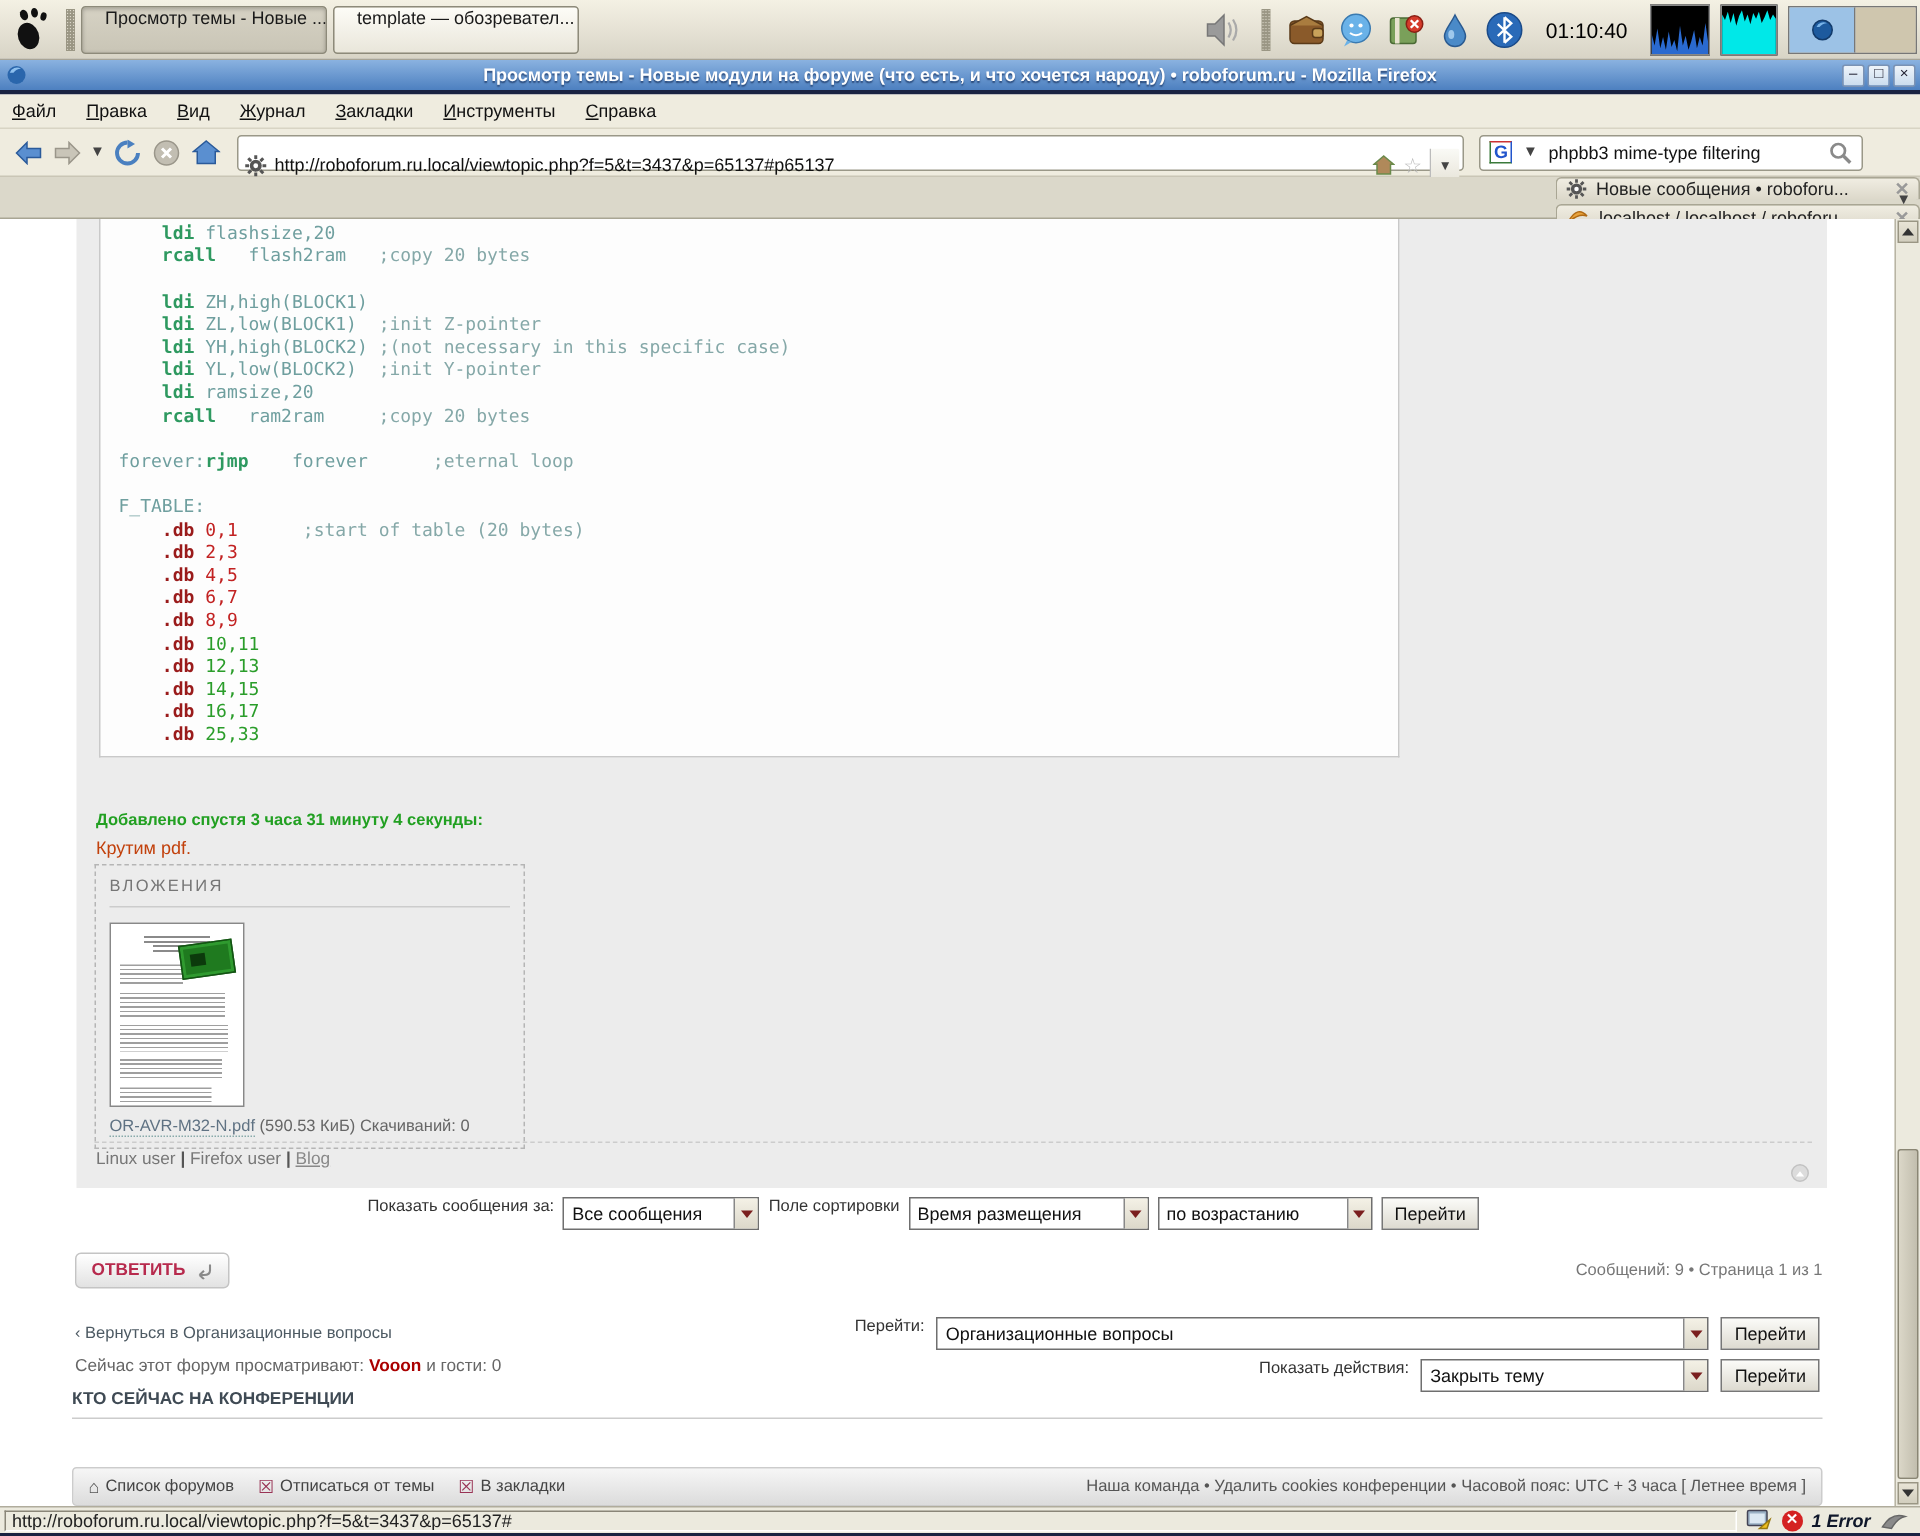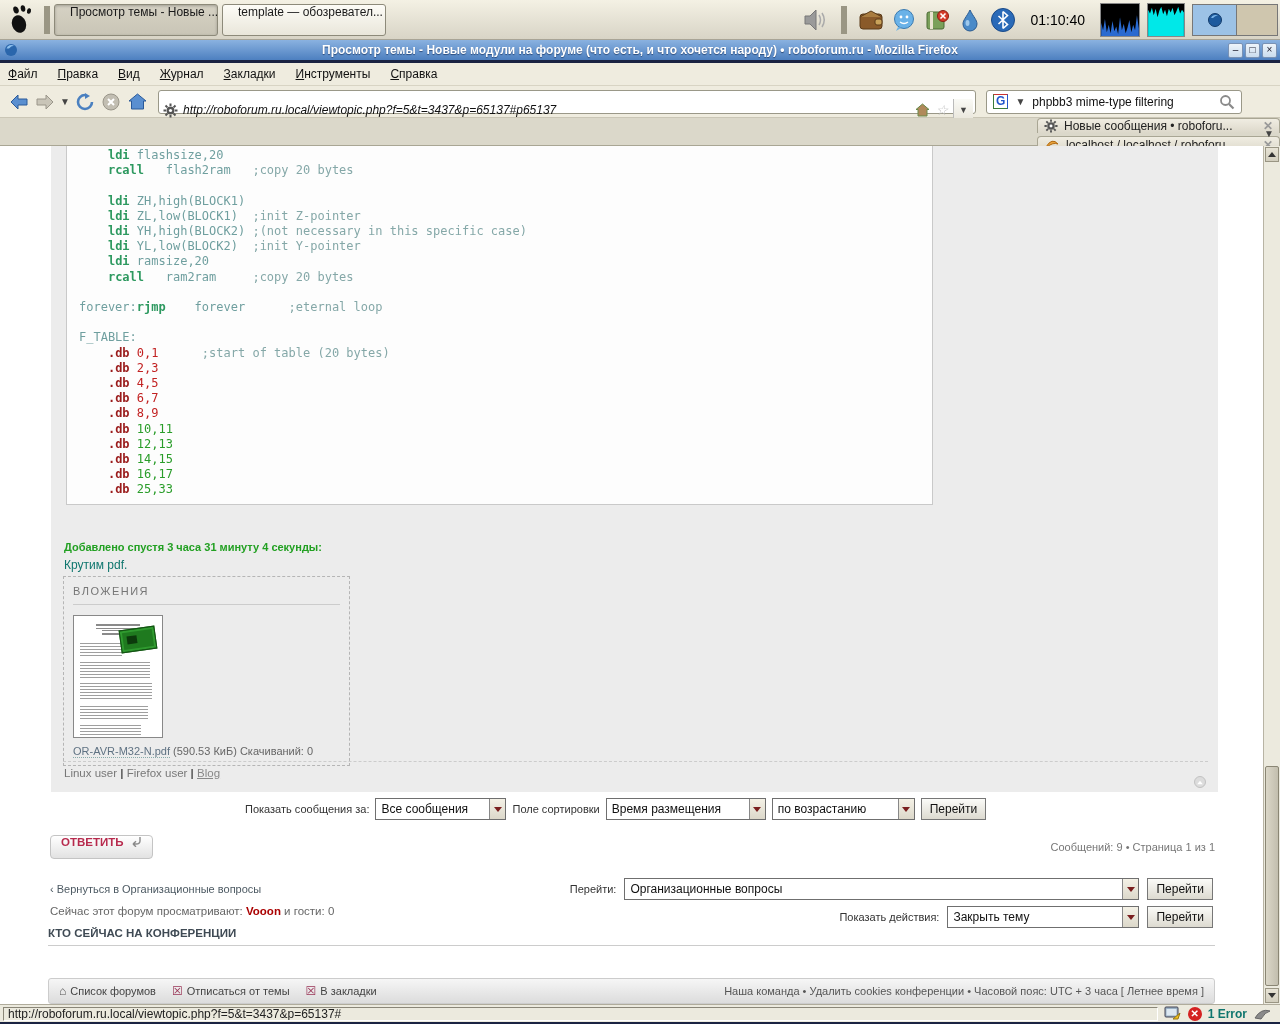--- a/index.html
+++ b/index.html
@@ -24,21 +24,21 @@
   .titlebar .title { position:absolute; left:0; right:0; text-align:center; color:#fff; font-weight:bold; font-size:12px; text-shadow:0 1px 1px #2a4a7a; white-space:nowrap; }
   .tb-ico { margin-left:4px; z-index:2; }
   .win-ctrls { margin-left:auto; display:flex; gap:2px; padding-right:3px; z-index:2; }
   .win-btn { width:15px; height:15px; background:linear-gradient(#eef4fa,#cadcee); border:1px solid #7a92b4; border-radius:2px; font-size:10px; line-height:12px; text-align:center; color:#223; }
   .darkstrip { height:3px; background:#1a2342; }
   .menubar { height:23px; background:#efecdf; border-bottom:1px solid #d8d4c4; display:flex; align-items:center; gap:20px; padding-left:8px; font-size:12px; color:#111; }
   .menubar u { text-decoration:underline; }
   .navbar { height:32px; background:#efecdf; border-bottom:1px solid #cac6b6; display:flex; align-items:center; padding:0 6px; }
   .nav-ico { width:26px; height:26px; display:flex; align-items:center; justify-content:center; font-size:15px; }
   .chev { font-size:10px; color:#444; width:14px; text-align:center; }
-  .urlbar { width:818px; height:24px; margin-left:8px; background:#fff; border:1px solid #9a9888; border-radius:3px; display:flex; align-items:center; padding:17px 2px 0 4px; gap:5px;font-style:italic; }
+  .urlbar { width:818px; height:24px; margin-left:8px; background:#fff; border:1px solid #9a9888; border-radius:3px; display:flex; align-items:center; padding:17px 2px 0 4px; gap:5px; }
   .url-text { flex:1; font-size:12px; color:#111; white-space:nowrap; overflow:hidden; }
   .url-drop { width:20px; height:22px; border-left:1px solid #bbb; display:flex; align-items:center; justify-content:center; font-size:9px; color:#444; background:linear-gradient(#fafaf6,#e8e5da); border-radius:0 2px 2px 0; }
   .star { color:#bbb; font-size:14px; }
   .searchbox { width:256px; height:24px; margin-left:10px; background:#fff; border:1px solid #9a9888; border-radius:3px; display:flex; align-items:center; padding:0 6px; gap:5px; }
   .glogo { font-size:12px; font-weight:bold; color:#2255cc; border:1px solid #3a7a3a; border-top-color:#cc3333; border-right-color:#2255cc; padding:0 2px; line-height:13px; background:#fff; }
   .search-text { flex:1; font-size:12px; color:#111; white-space:nowrap; overflow:hidden; }
 
   
   .tabbar { height:28px; background:#dbd8ca; border-bottom:1px solid #a9a694; display:flex; align-items:flex-end; gap:3px; padding:0 0 0 4px; position:relative;flex-direction:column; }
   .tab { width:243px; height:25px; background:linear-gradient(#f0ede2,#dcd8ca); border:1px solid #a9a694; border-bottom:none; border-radius:4px 4px 0 0; display:flex; align-items:center; gap:6px; padding:0 6px; font-size:12px; color:#222; }
@@ -59,68 +59,68 @@
   .pagebody { position:absolute; left:0; top:0; width:1245px; height:858px; color:#333; }
   .post-panel { position:absolute; left:51px; top:0; width:1167px; height:646px; background:#ececec; }
 
   .codebox { position:absolute; left:15px; top:-6px; width:867px; background:#fdfdfd; border:1px solid #c9c9c9; border-top:none; padding:8px 8px 6px 12px; font-family:"DejaVu Sans Mono", monospace; font-size:12px; line-height:15.2px; }
   .codebox div { white-space:pre; }
   .tok-pl { color:#6f9f9f; } .tok-kw { color:#2e9960; font-weight:bold; }
   .tok-cm { color:#85a8a8; } .tok-db { color:#9a1b1b; font-weight:bold; }
   .tok-numr { color:#c22222; } .tok-numg { color:#2a9d2a; }
 
   .added-note { position:absolute; left:13px; top:395px; font-size:11px; font-weight:bold; color:#22a022; }
-  .post-text { position:absolute; left:13px; top:412px; font-size:12px; color:#0f766e; }
+  .post-text { position:absolute; left:13px; top:412px; font-size:12px; color:#c2410c; }
 
   .attachbox { position:absolute; left:12px; top:430px; width:287px; border:1px dashed #b5b5b5; padding:8px 9px; }
   .attach-header { font-size:11px; color:#767676; letter-spacing:1.5px; padding-bottom:7px; border-bottom:1px solid #ccc; margin-bottom:10px; }
   .thumb { width:90px; height:123px; background:#fff; border:1px solid #888; position:relative; padding:7px 6px; overflow:hidden; }
   .t-title { width:58%; margin:1px auto; height:5px; background:repeating-linear-gradient(#8a8a8a 0 1.5px, transparent 1.5px 3.5px); }
   .t-board { position:absolute; right:6px; top:12px; width:36px; height:23px; background:#1f7a1f; border:1px solid #145214; transform:rotate(-8deg); box-shadow:inset 0 0 0 2px #2f9a2f; }
   .t-board i { position:absolute; left:6px; top:6px; width:10px; height:8px; background:#0c3a0c; display:block; }
   .t-para { margin-top:5px; background:repeating-linear-gradient(#9f9f9f 0 1px, transparent 1px 3px); }
   .attach-file { font-size:11px; color:#666; margin-top:7px; white-space:nowrap; }
   .attach-file a { color:#5f7283; text-decoration:none; border-bottom:1px dotted #8aa; }
 
   .sig-sep { position:absolute; left:12px; right:10px; top:615px; border-top:1px dashed #ccc; }
   .signature { position:absolute; left:13px; top:621px; font-size:11.5px; color:#777; }
   .signature b { color:#555; }
   .signature a { color:#888; text-decoration:underline; }
   .top-circle { position:absolute; right:12px; top:630px; width:12px; height:12px; border-radius:50%; background:#dcdcdc; border:1px solid #c2c2c2; display:flex; align-items:center; justify-content:center; }
   .top-circle .tri-up { border-bottom-color:#fff; transform:scale(.7); }
 
-  .row { position:absolute; display:flex; align-items:center; font-size:11px; color:#333; }
+  .row { position:absolute; display:flex; font-size:11px; color:#333; }
   .controls-row { left:245px; top:652px; gap:6px; }
   .gsel { height:22px; background:#fff; border:1px solid #6f6f6f; display:flex; align-items:center; font-size:12px; color:#111; }
   .gsel .val { flex:1; padding:0 5px; white-space:nowrap; overflow:hidden; }
   .gsel .arr { width:16px; height:20px; background:linear-gradient(#f4f1e6,#dcd8ca); border-left:1px solid #888; display:flex; align-items:center; justify-content:center; }
   .gsel .arr b { width:0; height:0; border-left:4px solid transparent; border-right:4px solid transparent; border-top:5px solid #7a1f1f; }
   .gbtn { height:22px; padding:0 8px; background:linear-gradient(#fbfbf8,#dddad0); border:1px solid #777; font-size:12px; color:#111; display:flex; align-items:center; }
 
-  .reply-btn { position:absolute; left:50px; top:689px; height:24px; padding:0 10px; border:1px solid #c4c4c4; border-radius:4px; background:linear-gradient(#ffffff,#e2e2e2); display:flex; align-items:flex-start; gap:6px; font-size:11.5px; font-weight:bold; color:#b72a4d; }
+  .reply-btn { position:absolute; left:50px; top:689px; height:24px; padding:0 10px; border:1px solid #c4c4c4; border-radius:4px; background:linear-gradient(#ffffff,#e2e2e2); display:flex; align-items:center; gap:6px; font-size:11.5px; font-weight:bold; color:#b72a4d; }
   .post-count { position:absolute; right:30px; top:695px; font-size:11px; color:#777; }
   .return-link { position:absolute; left:50px; top:737px; font-size:11px; color:#4d5a63; }
   .jump-row1 { top:732px; right:32px; gap:8px; }
   .jump-row2 { top:760px; right:32px; gap:8px; }
   .whois-head { position:absolute; left:48px; top:781px; width:1167px; font-size:11.5px; font-weight:bold; color:#3f4a54; padding-bottom:6px; border-bottom:1px solid #ccc; }
   .whois-text { position:absolute; left:50px; top:759px; font-size:11.5px; color:#666; }
   .whois-text b { color:#aa0000; }
 
   .footer-bar { position:absolute; left:48px; top:832px; width:1167px; height:26px; background:linear-gradient(#f6f6f6,#dcdcdc); border:1px solid #ccc; border-radius:3px; display:flex; align-items:center; padding:0 10px; font-size:11px; color:#444; }
   .footer-links { display:flex; gap:16px; align-items:center; }
   .footer-links span.lnk { display:flex; gap:4px; align-items:center; }
   .f-ico { color:#555; font-size:12px; }
   .footer-right { margin-left:auto; color:#555; }
 
   
   .statusbar { height:18px; background:#eceade; border-top:1px solid #b0ac9c; display:flex; align-items:center; padding:0 3px; gap:6px; }
   .status-field { flex:1; height:14px; border:1px solid; border-color:#8a8678 #fff #fff #8a8678; font-size:12px; line-height:12px; color:#222; padding:0 4px; white-space:nowrap; overflow:hidden; }
   .status-icons { display:flex; align-items:center; gap:6px; padding-right:4px; }
   .err-badge { width:14px; height:14px; border-radius:50%; background:#d42222; color:#fff; font-size:10px; font-weight:bold; text-align:center; line-height:13px; }
-  .err-text { color:#0f766e; font-weight:bold; font-size:12px; }
+  .err-text { color:#0f172a; font-weight:bold; font-size:12px;font-style:italic; }
   .bottomedge { height:2px; background:#1a2342; }
 </style>
 </head>
 <body>
 
 <div class="screen">
 
   <div class="panel">
     <div class="footprint">
       <svg width="30" height="30" viewBox="0 0 30 30">

